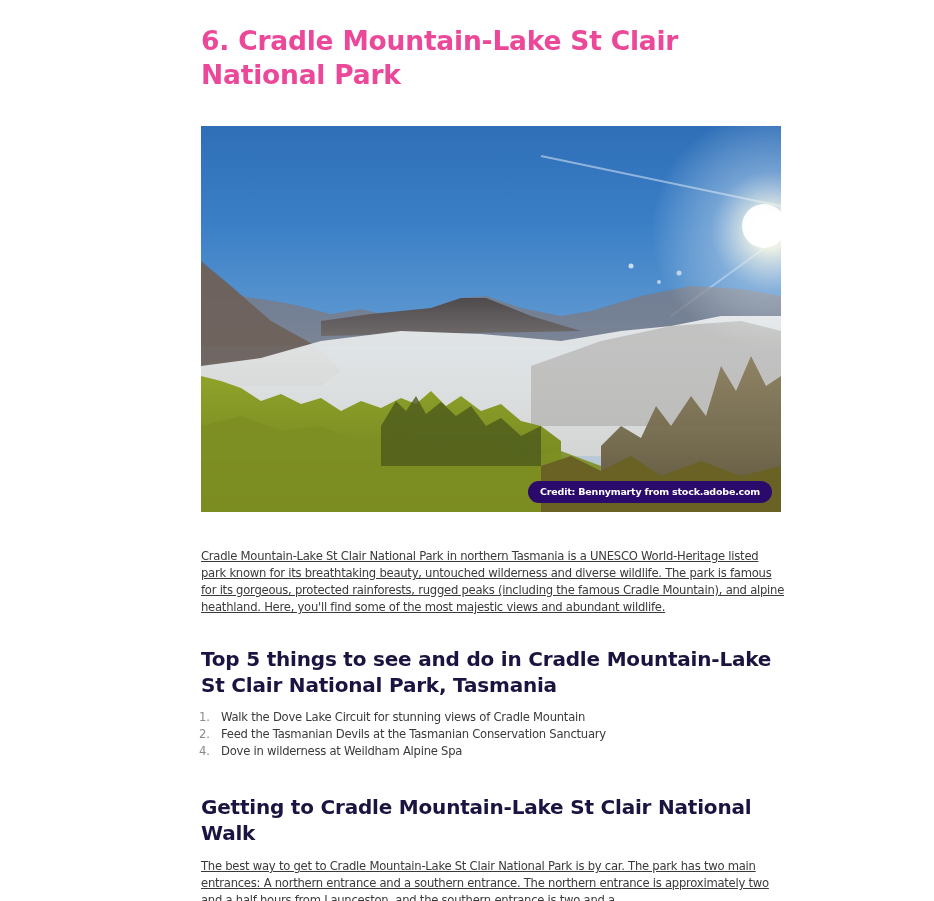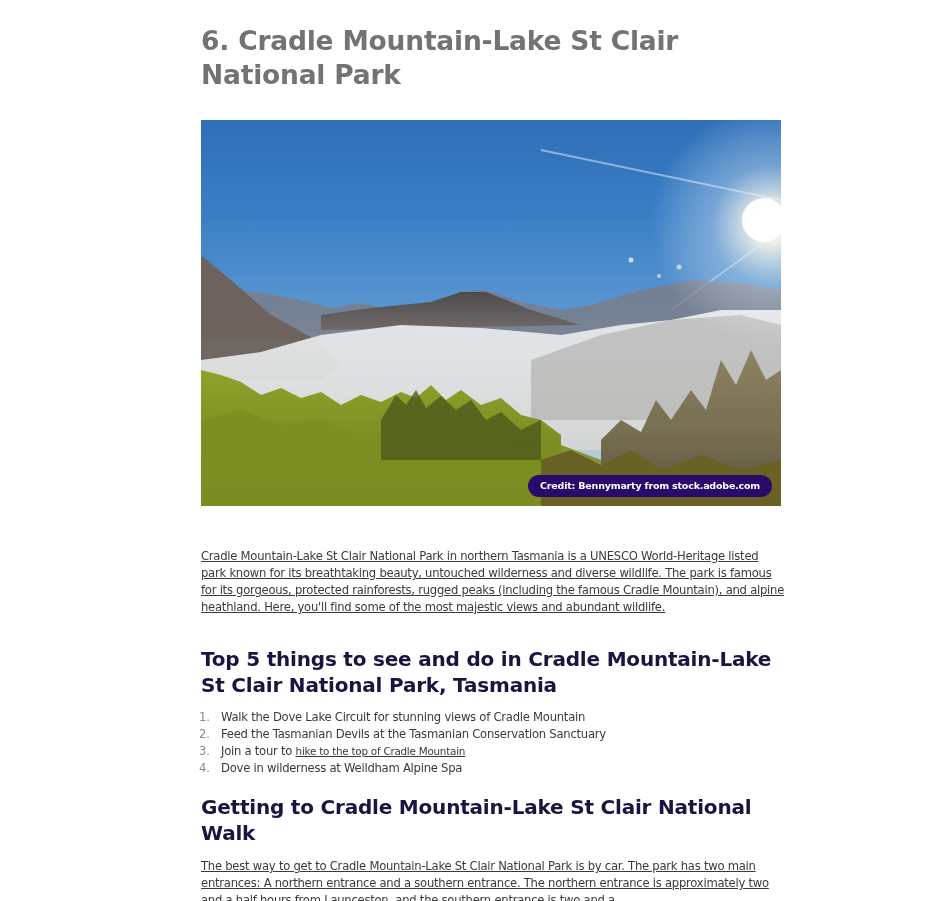--- a/index.html
+++ b/index.html
@@ -1,24 +1,24 @@
 <!DOCTYPE html>
 <html><head>
   <meta charset="utf-8">
   <style>
     html, body { margin: 0; padding: 0; background: #ffffff; }
     body { width: 934px; height: 901px; overflow: hidden; position: relative; font-family: "Liberation Sans", sans-serif; }
     .article { position: absolute; left: 201px; top: 0; width: 580px; }
     h1.title {
       margin: 0; position: absolute; top: 24px; left: 0; width: 580px;
       font-family: "DejaVu Sans", sans-serif; font-weight: bold; font-size: 26.5px;
-      line-height: 34px; color: #737373; letter-spacing: -0.2px;
+      line-height: 34px; color: #ec4899; letter-spacing: -0.2px;
     }
     .hero {
-      position: absolute; top: 120px; left: 0; width: 580px; height: 386px; overflow: hidden;
+      position: absolute; top: 126px; left: 0; width: 580px; height: 386px; overflow: hidden;
       background: linear-gradient(180deg, #2f6fb8 0%, #3a7fc6 25%, #5b96d0 50%, #8fb4d8 62%, #b9c9d8 68%);
     }
     .hero svg { position: absolute; left: 0; top: 0; }
     .credit {
       position: absolute; right: 9px; bottom: 9px; height: 22px; padding: 0 12px;
       background: #2a0a6b; color: #ffffff; border-radius: 11px;
       font-family: "DejaVu Sans", sans-serif; font-weight: bold; font-size: 9.5px; line-height: 22px;
       letter-spacing: -0.2px;
     }
     p.body {
@@ -113,23 +113,20 @@
   <h2 class="sub things">Top 5 things to see and do in Cradle Mountain-Lake St Clair National Park, Tasmania</h2>
 
   <ol class="things-list">
     <li>
       <span class="num">1.</span><span>Walk the Dove Lake Circuit for stunning views of Cradle Mountain</span>
     </li>
     <li>
       <span class="num">2.</span><span>Feed the Tasmanian Devils at the Tasmanian Conservation Sanctuary</span>
     </li>
     <li>
-      <span class="num">3.</span><span>Join a tour to </span><a href="#">hike to the top of Cradle Mountain</a>
-    </li>
-    <li>
       <span class="num">4.</span><span>Dove in wilderness at  Weildham Alpine Spa</span>
     </li>
   </ol>
 
   <h2 class="sub getting">Getting to Cradle Mountain-Lake St Clair National Walk</h2>
 
   <p class="body getting-text">The best way to get to Cradle Mountain-Lake St Clair National Park is by car. The park has two main entrances: A northern entrance and a southern entrance. The northern entrance is approximately two and a half hours from Launceston, and the southern entrance is two and a</p>
 
 </div>
 

